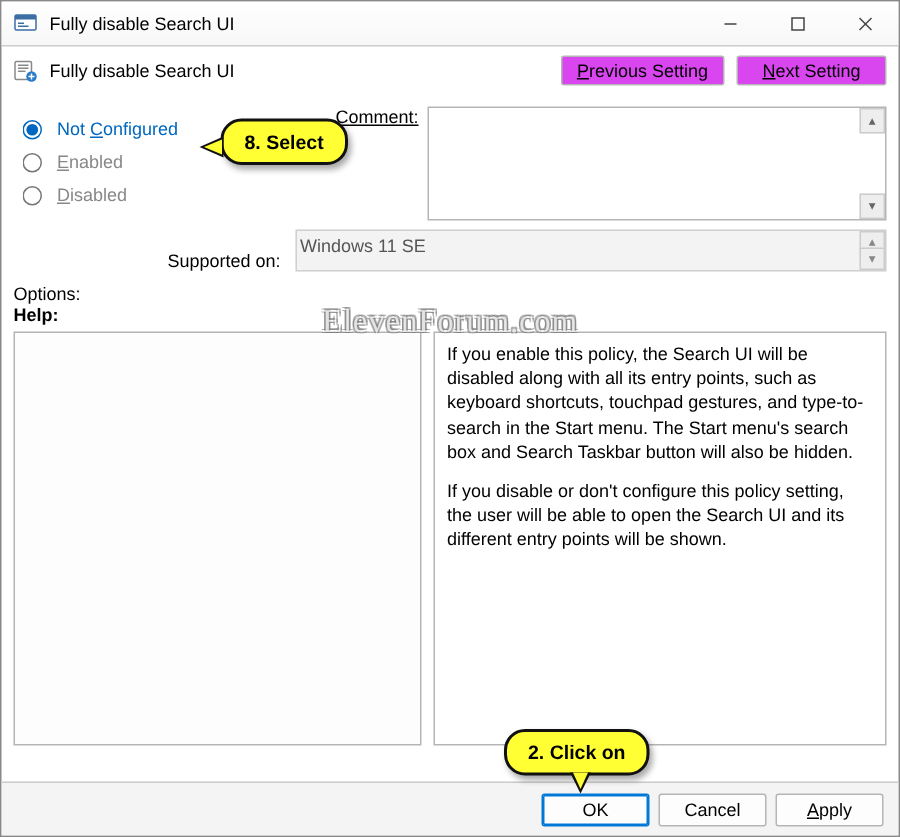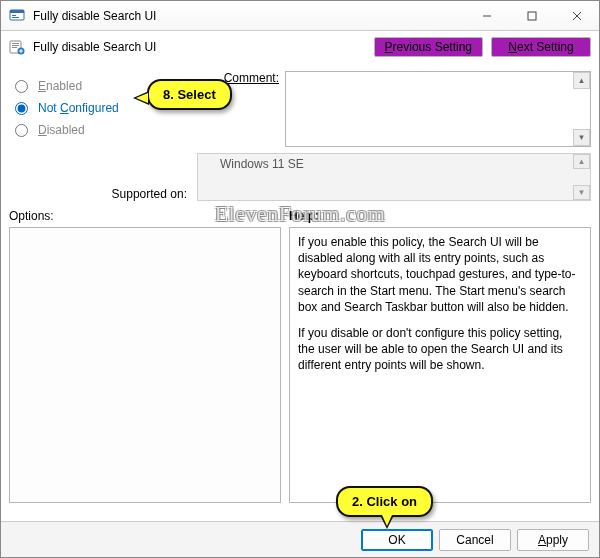--- a/index.html
+++ b/index.html
@@ -58,21 +58,21 @@
     display:flex;align-items:center;justify-content:center;
   }
   .policy-title {
     font-size: 12px;
     flex: 0 0 auto;
   }
   .header-spacer { flex: 1; }
   .hbtn {
     padding: 2px 10px;
     font-size: 12px;
-    background: #a21caf;
+    background: #d946ef;
     border: 1px solid #b5b5b5;
     border-radius: 2px;
     min-width: 100px;
     text-align: center;
     cursor: default;
   }
   .acc { text-decoration: underline; }
 
   
   .mid-row {
@@ -139,39 +139,40 @@
     width: 180px;
     text-align: right;
     font-size: 12px;
     padding-right: 2px;
     padding-top: 2px;
   }
   .supported-box {
     flex: 1;
     border: 1px solid #d0d0d0;
     background: #f3f3f3;
-    height: 48px;
+    height: 28px;
     position: relative;
-    padding: 3px 20px 3px 22px;
+    padding: 3px 20px 3px 2px;
     font-size: 12px;
     color: #555;
   }
   .supported-box .scroll-up, .supported-box .scroll-down {
     position: absolute; right: 0; width: 17px; height: 15px;
     background: #eee; border: 1px solid #ccc; font-size: 9px;
     line-height: 13px; text-align: center; color: #888;
   }
   .supported-box .scroll-up { top: 0; }
   .supported-box .scroll-down { bottom: 0; }
 
   
   .labels-row {
     display: flex;
     padding: 8px 8px 4px 8px;
     font-size: 12px;
+    flex-direction: column;
   }
   .labels-row .left { width: 280px; }
   .labels-row .right { flex: 1; font-weight: bold; }
 
   
   .panes {
     display: flex;
     padding: 0 8px 4px 8px;
     gap: 8px;
     height: 280px;
@@ -328,30 +329,30 @@
   <div class="hbtn">
     <span class="acc">P</span><span>revious Setting</span>
   </div>
   <div class="hbtn">
     <span class="acc">N</span><span>ext Setting</span>
   </div>
 </div>
 
 <div class="mid-row">
   <div class="radios">
-    <label class="radio dim">
-      <input type="radio" name="state" style="">
-      <span><span class="acc">E</span><span>nabled</span></span>
-    </label>
     <label class="radio sel">
       <input type="radio" name="state" checked="" style="">
       <span><span>Not </span><span class="acc">C</span><span>onfigured</span></span>
     </label>
     <label class="radio dim">
       <input type="radio" name="state" style="">
+      <span><span class="acc">E</span><span>nabled</span></span>
+    </label>
+    <label class="radio dim">
+      <input type="radio" name="state" style="">
       <span><span class="acc">D</span><span>isabled</span></span>
     </label>
   </div>
   <div class="comment-area">
     <div class="comment-label">Comment:</div>
     <div class="comment-box">
       <div class="scroll-up">▴</div>
       <div class="scroll-down">▾</div>
     </div>
   </div>

